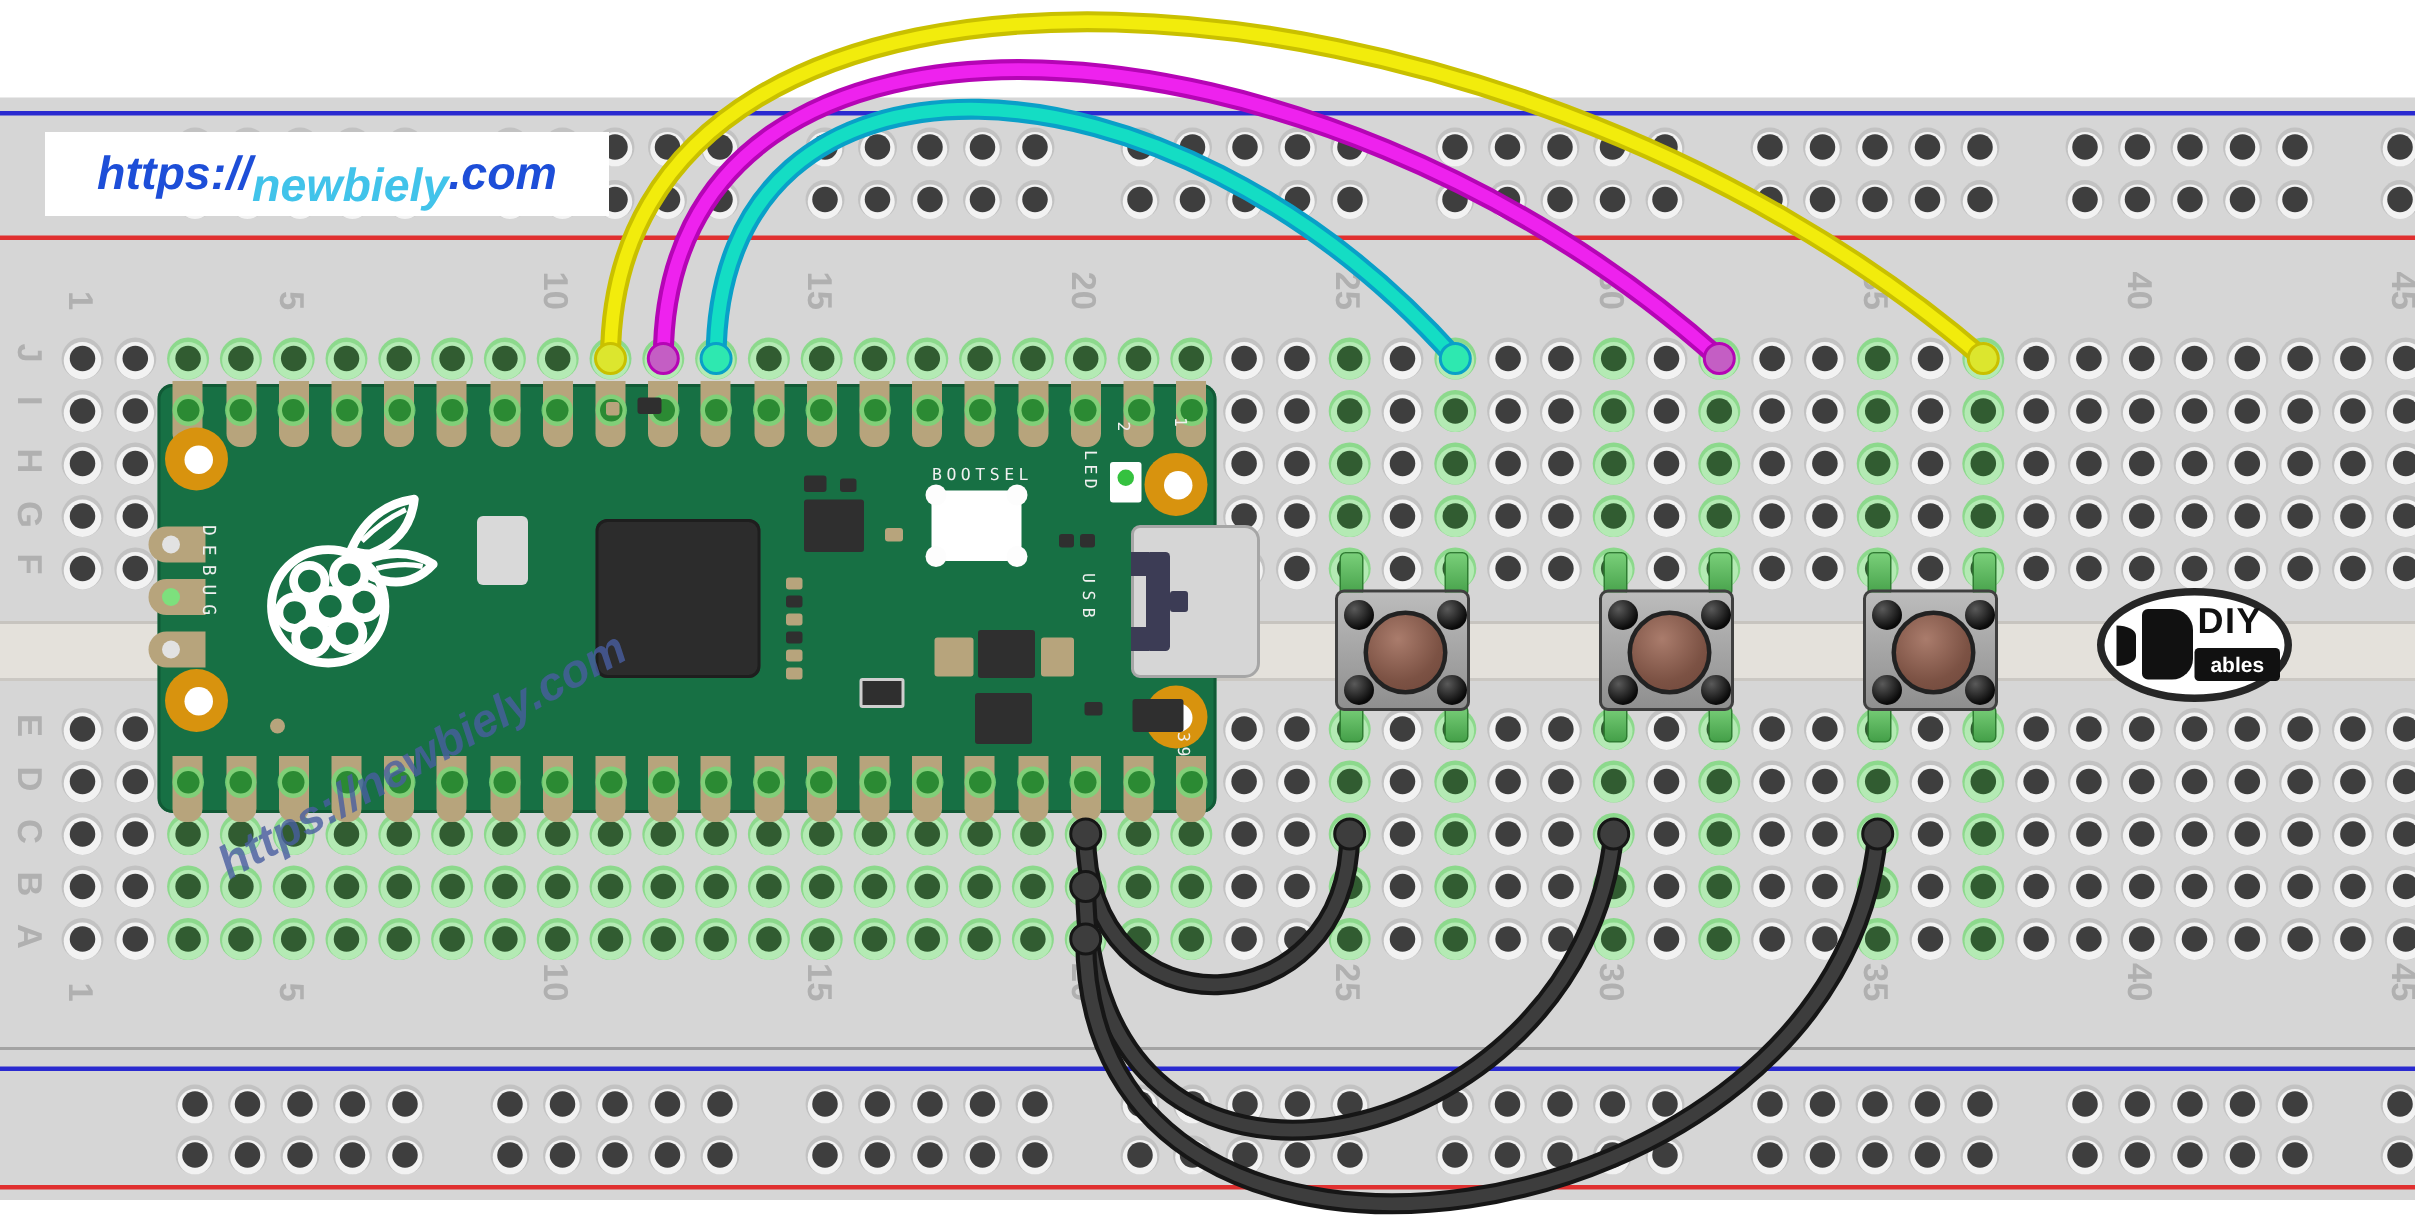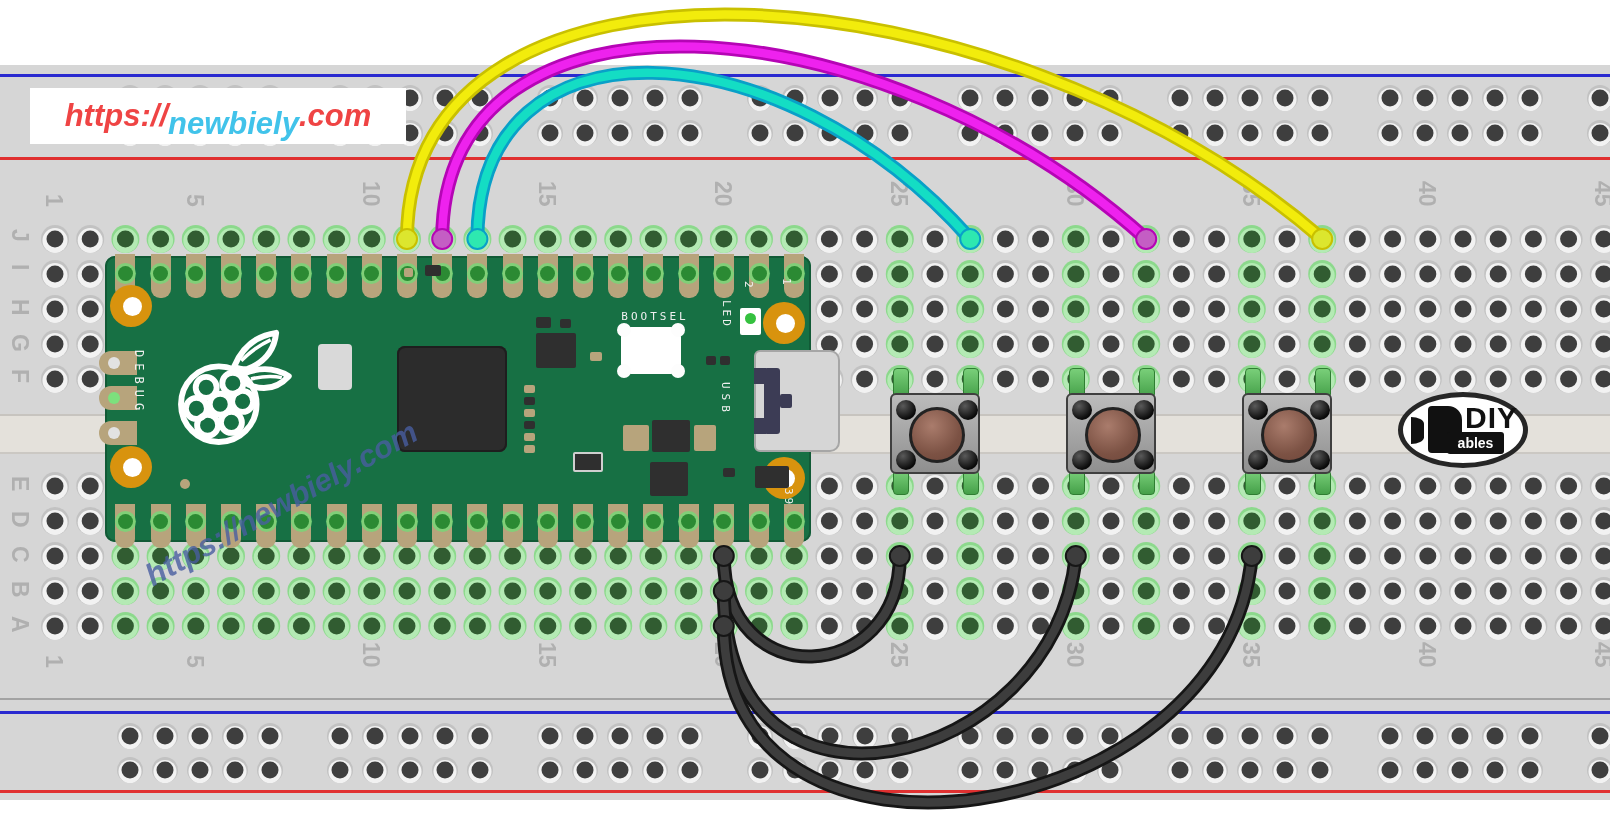--- a/index.html
+++ b/index.html
@@ -59,21 +59,21 @@
   .btn-pin{position:absolute;width:20px;height:20px;border-radius:50%;
            background:radial-gradient(circle at 35% 30%,#5a5a5a,#0a0a0a 70%);}
   .btn-cap{position:absolute;width:56px;height:56px;border-radius:50%;box-sizing:border-box;
            background:radial-gradient(circle at 40% 32%,#aa7c6c,#7c5244 62%,#6e463a);border:3px solid #222;}
 
   #wires{position:absolute;left:0;top:0;z-index:40;pointer-events:none;}
 
   .banner{position:absolute;left:30px;top:88px;width:376px;height:56px;background:#fff;z-index:60;
           display:flex;align-items:center;justify-content:center;font-style:italic;font-weight:bold;
           font-size:31px;white-space:nowrap;}
-  .banner .navy{color:#ef4444;} .banner .cyan{color:#41c3ea;margin-top:16px;}
+  .banner .navy{color:#1d4ed8;} .banner .cyan{color:#41c3ea;margin-top:16px;}
 
   .watermark{position:absolute;left:148px;top:560px;transform:rotate(-29deg);transform-origin:0 50%;
              font-style:italic;font-weight:bold;font-size:31px;color:rgba(72,94,160,.8);
              white-space:nowrap;z-index:42;}
 
   .nlogo{position:absolute;left:32px;top:702px;width:128px;height:88px;background:#fff;border-radius:4px;z-index:60;}
   .nlogo .ear{position:absolute;top:1px;width:0;height:0;border-left:8px solid transparent;
               border-right:8px solid transparent;border-bottom:13px solid #37c4ec;}
   .nlogo .head{position:absolute;left:40px;top:5px;width:52px;height:42px;background:#37c4ec;border-radius:16px;}
   .nlogo .eye{position:absolute;top:23px;width:13px;height:13px;background:#fff;border:4px solid #d7a516;
@@ -87,23 +87,23 @@
   .nlogo .dot{position:absolute;left:60px;top:59px;width:8px;height:8px;border-radius:50%;background:#d7a516;}
   .nlogo .cap{position:absolute;left:0;top:68px;width:128px;text-align:center;color:#3fc3ec;
               font-weight:bold;font-size:14.5px;}
 
   .diyables{position:absolute;left:1398px;top:392px;width:130px;height:76px;background:#fff;
             border:5px solid #262626;border-radius:50%;box-sizing:border-box;z-index:30;}
   .diyables .halfd{position:absolute;left:8px;top:20px;width:13px;height:27px;background:#111;
                    border-radius:0 27px 27px 0 / 0 14px 14px 0;}
   .diyables .bigd{position:absolute;left:25px;top:9px;width:34px;height:47px;background:#111;
                   border-radius:4px 14px 14px 4px;}
-  .diyables .diy{position:absolute;left:62px;top:6px;font-size:30px;font-weight:800;color:#111;
+  .diyables .diy{position:absolute;left:62px;top:6px;font-size:24px;font-weight:800;color:#111;
                  letter-spacing:1px;line-height:1;}
-  .diyables .ables{position:absolute;left:44px;top:35px;width:57px;height:22px;background:#111;border-radius:3px;
+  .diyables .ables{position:absolute;left:60px;top:35px;width:57px;height:22px;background:#111;border-radius:3px;
                    color:#fff;font-size:14px;font-weight:bold;text-align:center;line-height:22px;}
 </style>
 </head>
 <body>
 
 <div class="canvas">
 
   <div class="breadboard">
     <div class="rail-line" style="top:9px;height:3px;background:#2a2ad0;"></div>
     <div class="rail-line" style="top:92px;height:3px;background:#e03030;"></div>

